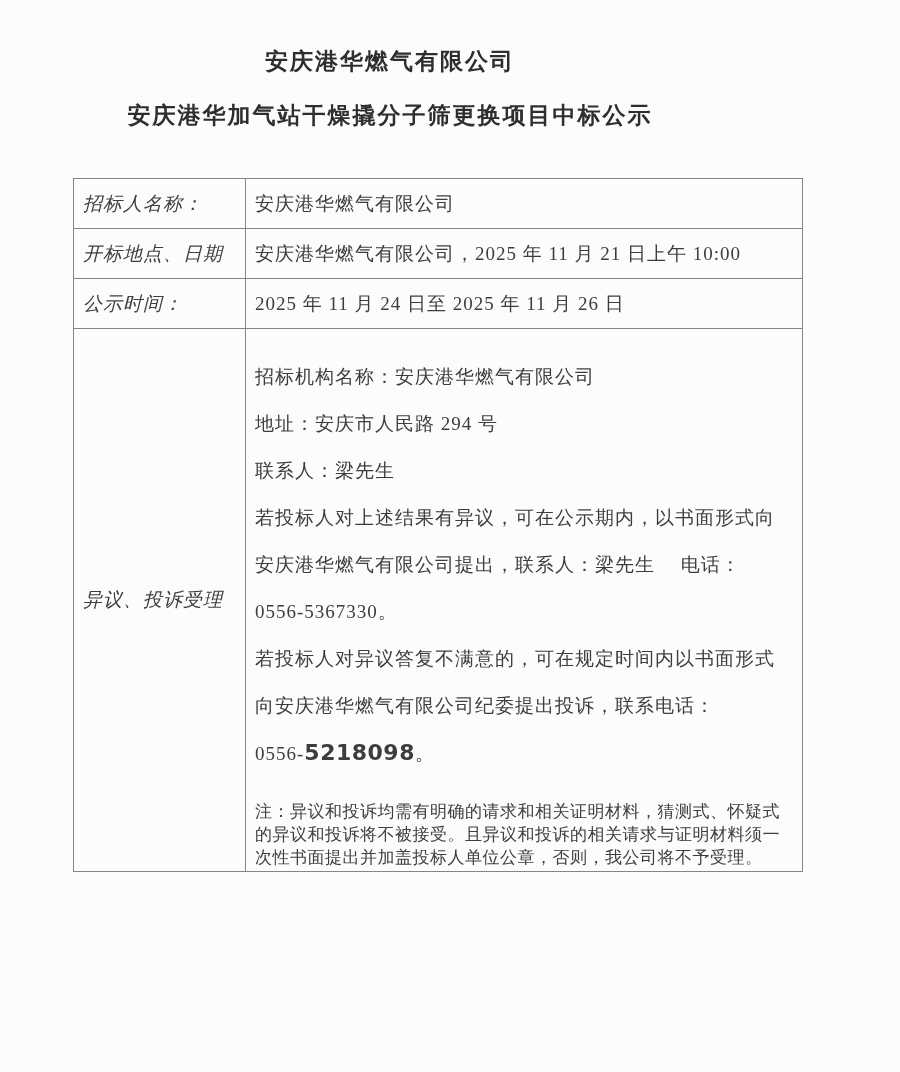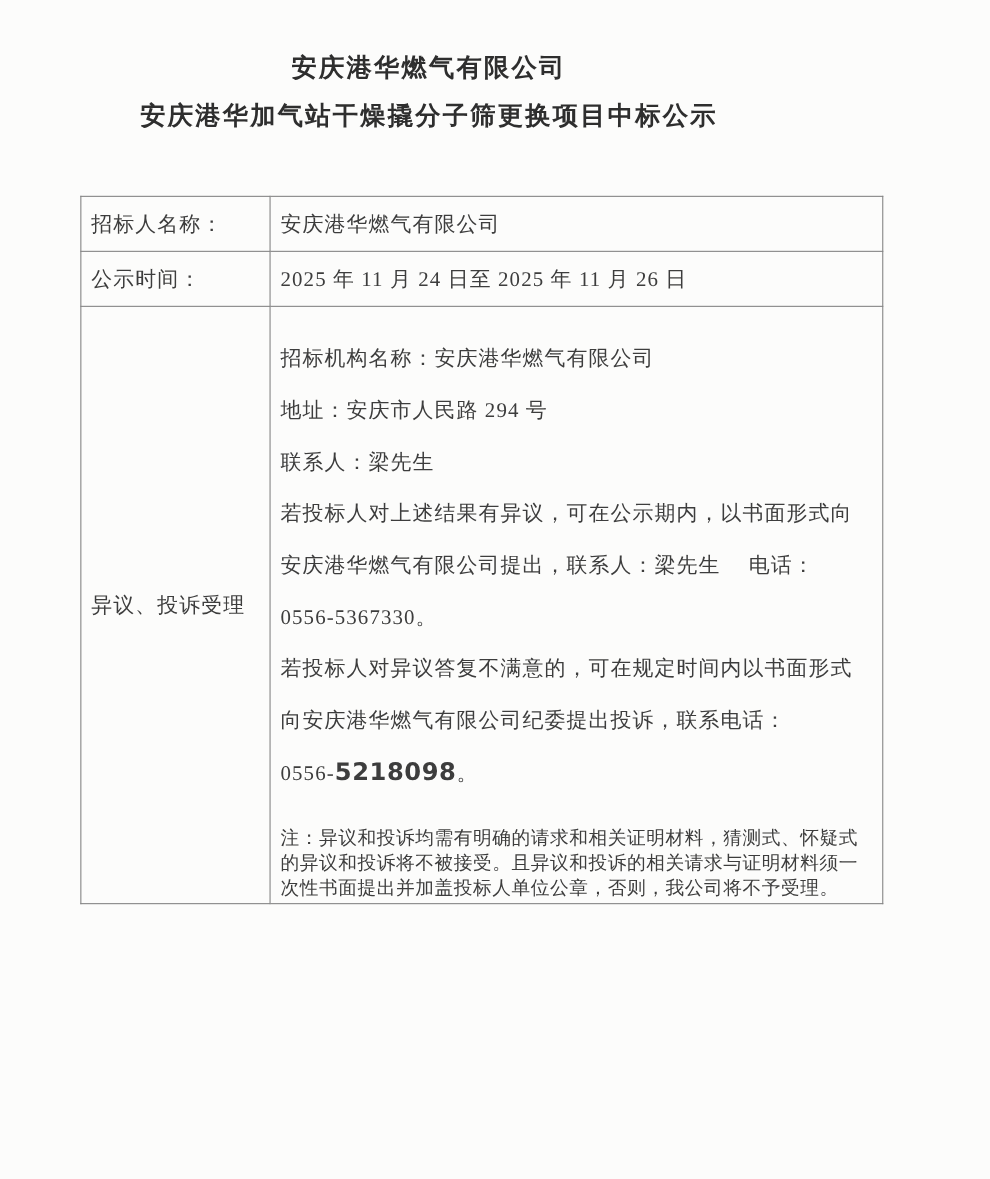--- a/index.html
+++ b/index.html
@@ -7,33 +7,33 @@
     width: 900px; height: 1072px;
     background: #fcfcfb;
     font-family: "Liberation Serif", "DejaVu Serif", serif;
     color: #3d3d3d;
     overflow: hidden;
   }
   .doc { width: 780px; height: 1072px; position: relative; border-radius: 23px; }
 
   .title { text-align: center; font-weight: bold; color: #2e2e2e; letter-spacing: 2px; }
   .title-1 { padding-top: 47px; font-size: 23px; line-height: 30px; }
-  .title-2 { margin-top: 14px; font-size: 23px; line-height: 30px; }
+  .title-2 { margin-top: 24px; font-size: 23px; line-height: 30px; }
 
   table.award {
     position: absolute; left: 73px; top: 178px;
     width: 729px; border-collapse: collapse; table-layout: fixed;
   }
   table.award td {
     border: 1px solid #858585;
     font-size: 19px; letter-spacing: 1px;
     vertical-align: middle;
     overflow: hidden;
   }
-  td.label-cell { width: 172px; padding-left: 9px; }
+  td.label-cell { width: 172px; padding-left: 9px; font-style: italic; }
   td.value-cell { width: 557px; padding-left: 9px; }
   tr.data-row { height: 50px; }
   tr.objection-row { height: 543px; }
   tr.objection-row td.value-cell { vertical-align: top; padding-top: 24px; }
 
   .obj-line { line-height: 47px; white-space: nowrap; font-size: 19px; }
   .phone-bold {
     font-family: "DejaVu Sans", "Liberation Sans", sans-serif;
     font-weight: 600; font-size: 22px; letter-spacing: 0.5px;
   }
@@ -46,20 +46,24 @@
 <div class="doc">
 
   <div class="title title-1">安庆港华燃气有限公司</div>
   <div class="title title-2">安庆港华加气站干燥撬分子筛更换项目中标公示</div>
 
   <table class="award">
     <tbody>
       <tr class="data-row">
         <td class="label-cell">招标人名称：</td>
         <td class="value-cell">安庆港华燃气有限公司</td>
+      </tr>
+      <tr class="data-row">
+        <td class="label-cell">开标地点、日期</td>
+        <td class="value-cell">安庆港华燃气有限公司，2025 年 11 月 21 日上午 10:00</td>
       </tr>
       <tr class="data-row">
         <td class="label-cell">公示时间：</td>
         <td class="value-cell">2025 年 11 月 24 日至 2025 年 11 月 26 日</td>
       </tr>
       <tr class="objection-row">
         <td class="label-cell">异议、投诉受理</td>
         <td class="value-cell">
           <div class="obj-line">招标机构名称：安庆港华燃气有限公司</div>
           <div class="obj-line">地址：安庆市人民路 294 号</div>

